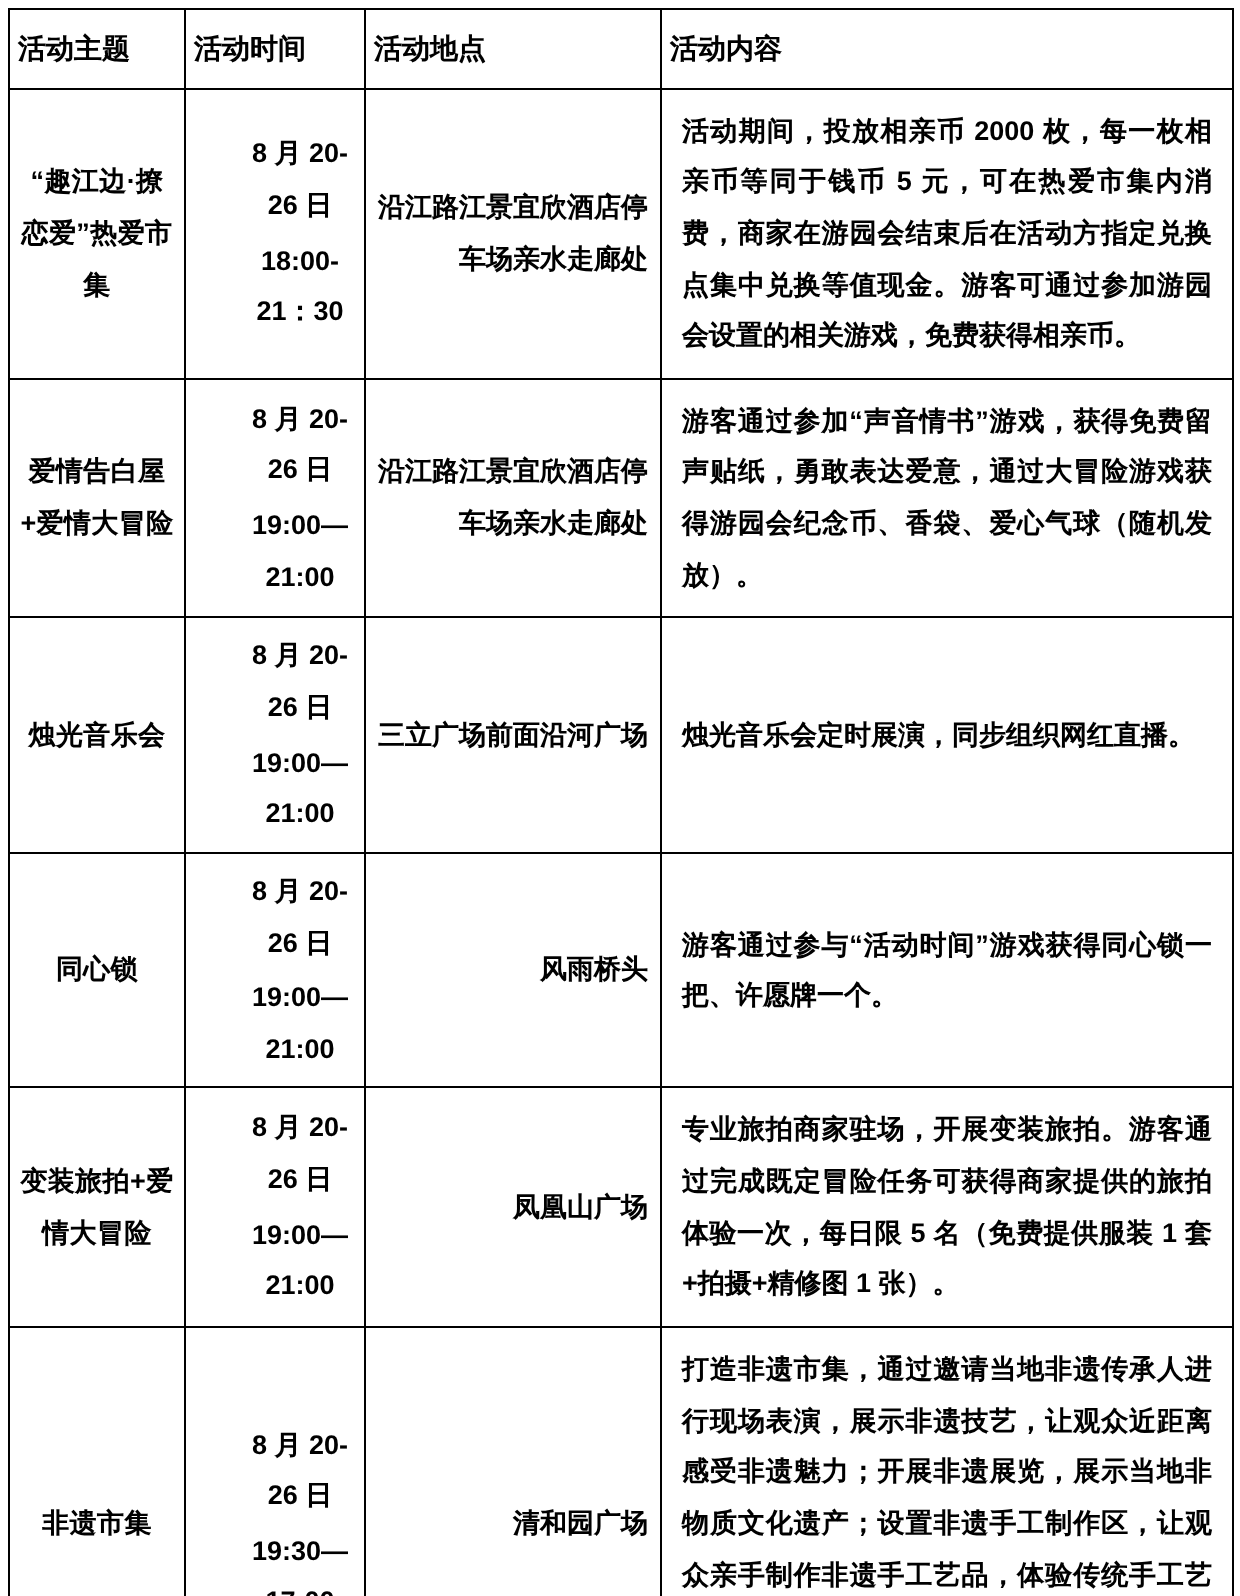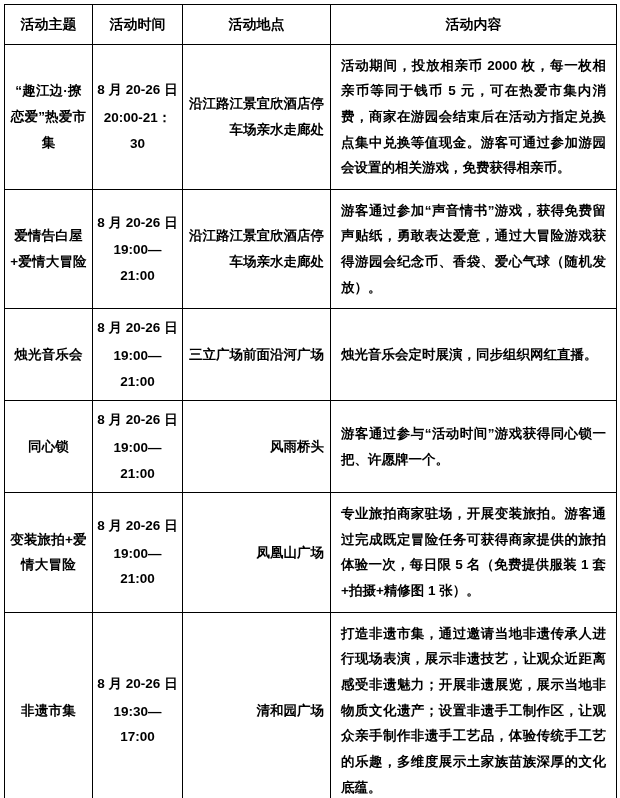--- a/index.html
+++ b/index.html
@@ -20,21 +20,21 @@
   }
   #activity-table th,
   #activity-table td {
     border: 1px solid #000000;
     vertical-align: middle;
     font-size: 13.5px;
     line-height: 1.9;
     font-weight: bold;
   }
   #activity-table thead th {
-    text-align: center;
+    text-align: left;
     font-weight: bold;
     padding: 6px 4px;
     font-size: 14px;
     height: 24px;
   }
   col.c-theme { width: 88px; }
   col.c-time  { width: 90px; }
   col.c-place { width: 148px; }
   col.c-content { width: 286px; }
 
@@ -53,21 +53,21 @@
     padding: 6px 6px;
     line-height: 1.95;
   }
   td.content {
     text-align: left;
     padding: 8px 10px 8px 10px;
     line-height: 2.0;
     text-align: justify;
     text-justify: inter-ideograph;
   }
-  .time-line { display: block; }
+  .time-line { display: block; margin-left: 25px; }
   .time-line.second { margin-top: 2px; }
 </style>
 </head>
 <body>
 
 <table id="activity-table">
   <colgroup>
     <col class="c-theme">
     <col class="c-time">
     <col class="c-place">
@@ -79,21 +79,21 @@
       <th>活动时间</th>
       <th>活动地点</th>
       <th>活动内容</th>
     </tr>
   </thead>
   <tbody>
     <tr>
       <td class="theme">“趣江边·撩恋爱”热爱市集</td>
       <td class="time">
         <span class="time-line">8 月 20-26 日</span>
-        <span class="time-line second">20:00-21：30</span>
+        <span class="time-line second">18:00-21：30</span>
       </td>
       <td class="place">沿江路江景宜欣酒店停车场亲水走廊处</td>
       <td class="content">活动期间，投放相亲币 2000 枚，每一枚相亲币等同于钱币 5 元，可在热爱市集内消费，商家在游园会结束后在活动方指定兑换点集中兑换等值现金。游客可通过参加游园会设置的相关游戏，免费获得相亲币。</td>
     </tr>
     <tr>
       <td class="theme">爱情告白屋+爱情大冒险</td>
       <td class="time">
         <span class="time-line">8 月 20-26 日</span>
         <span class="time-line second">19:00—21:00</span>
       </td>

